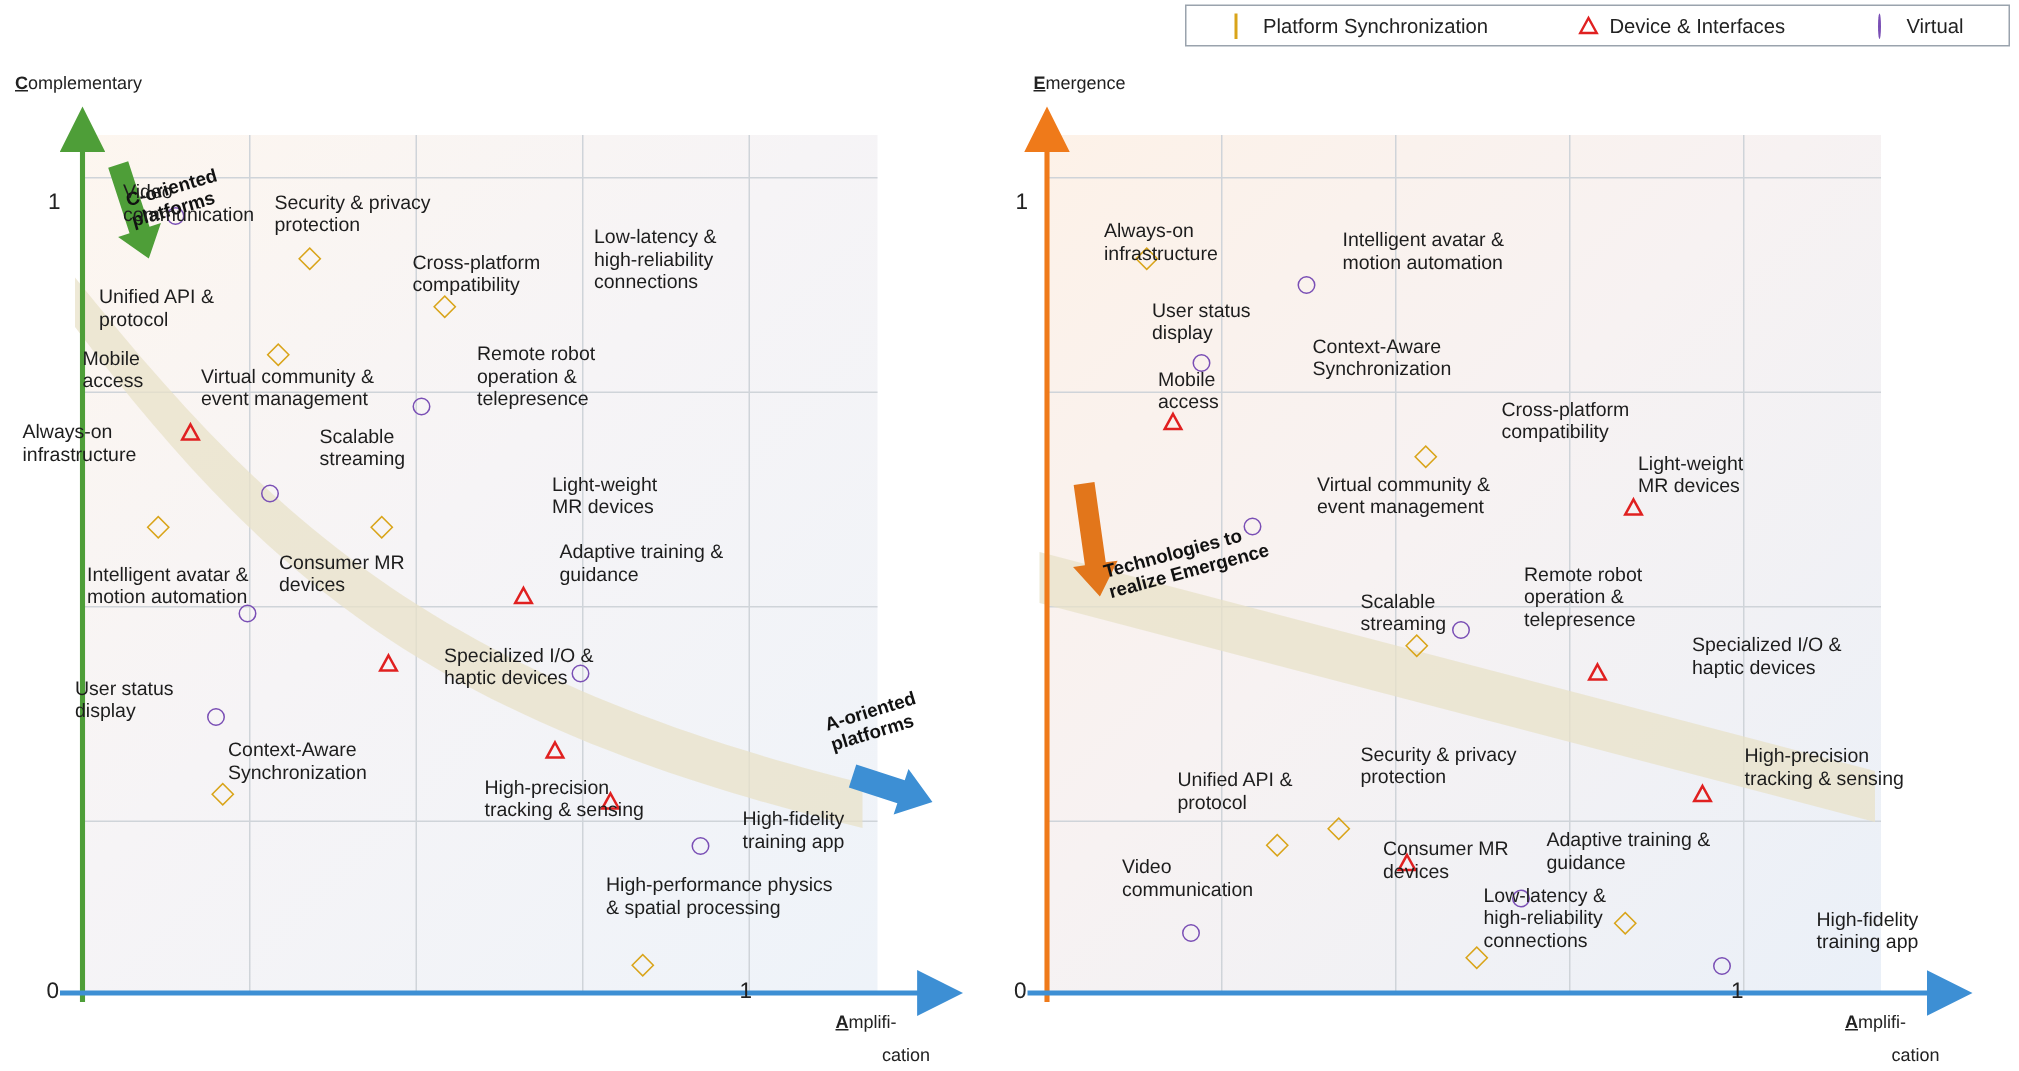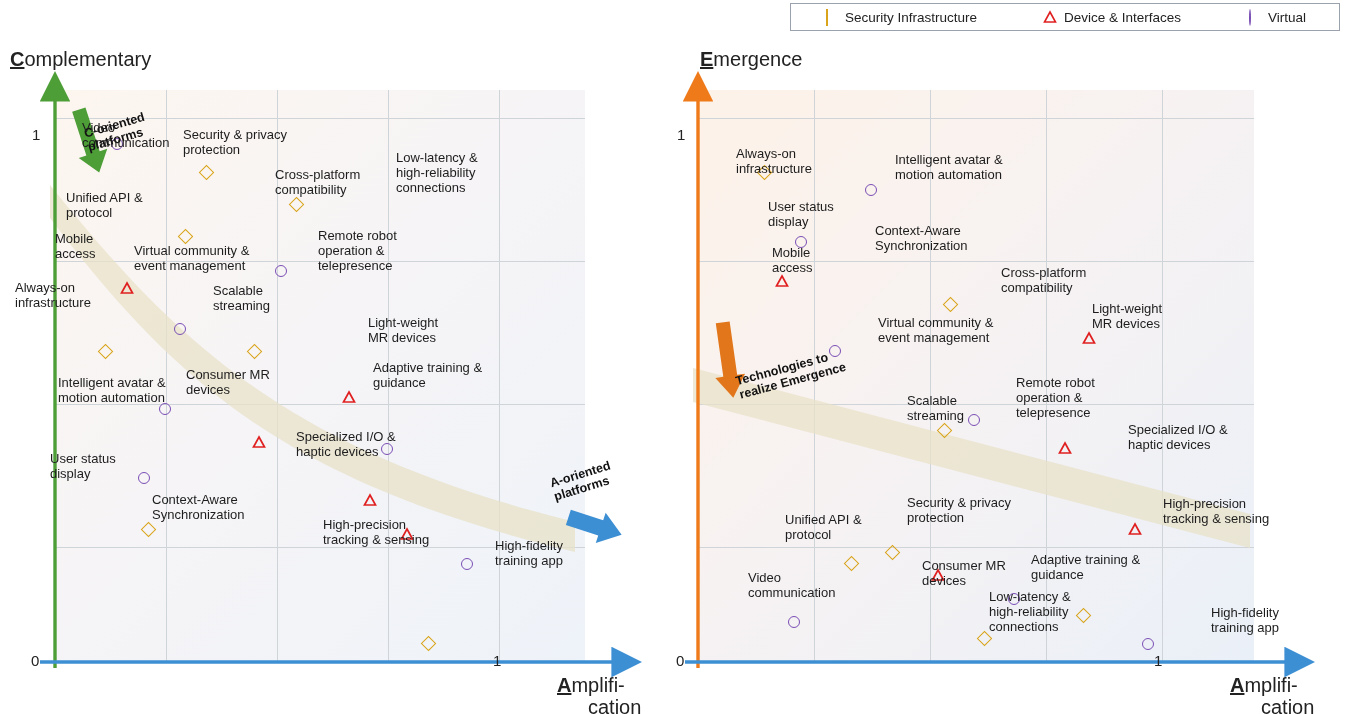--- a/index.html
+++ b/index.html
@@ -7,40 +7,40 @@
   .legend{position:absolute;left:790px;top:3px;width:550px;height:28px;border:1px solid #9aa3ad;background:#fff;display:flex;align-items:center;justify-content:space-around;box-sizing:border-box;}
   .legend .li{display:flex;align-items:center;gap:7px;font-size:13.5px;color:#222;}
   .legend .li span.lbl{white-space:nowrap;}
   .mk{width:14px;height:14px;display:inline-block;position:relative;}
   .mk-diamond{transform:rotate(45deg);width:9px;height:9px;border:1.6px solid #d9a419;margin:2px;}
   .tri-svg{display:block;}
   .mk-circle{width:10px;height:10px;border:1.7px solid #7a4fb5;border-radius:50%;margin:2px;}
   .panel{position:absolute;top:40px;height:670px;}
   .panel1{left:0;width:673px;}
   .panel2{left:673px;width:673px;}
-  .axis-title{position:absolute;font-size:20px;color:#222;}
+  .axis-title{position:absolute;font-size:12px;color:#222;}
   .grid-line{position:absolute;background:#cfd4d9;}
   .grid-line.h{height:1px;left:0;right:0;}
   .grid-line.v{width:1px;top:0;bottom:0;}
   .pt{position:absolute;width:0;height:0;}
   .pt .g{position:absolute;left:-7px;top:-7px;width:14px;height:14px;}
   .dia{width:9px;height:9px;border:1.7px solid #d9a419;transform:rotate(45deg);position:absolute;left:2px;top:2px;}
   .cir{width:10px;height:10px;border:1.8px solid #7a4fb5;border-radius:50%;position:absolute;left:2px;top:2px;}
   .lab{position:absolute;font-size:13px;line-height:15px;color:#1d1d1d;white-space:pre;}
   .axnum{position:absolute;font-size:15px;color:#222;}
   .arrowtxt{position:absolute;font-size:12.5px;font-weight:bold;color:#111;}
   svg{overflow:visible;}
 </style>
 </head>
 <body>
 
 <div class="legend">
   <div class="li">
     <span class="mk"><span class="mk-diamond"></span></span>
-    <span class="lbl">Security Infrastructure</span>
+    <span class="lbl">Platform Synchronization</span>
   </div>
   <div class="li">
     <span class="mk">
       <svg class="tri-svg" width="14" height="14" viewBox="0 0 14 14">
           <polygon points="7,2 12.5,12 1.5,12" fill="none" stroke="#e02020" stroke-width="1.6"></polygon>
         </svg>
     </span>
     <span class="lbl">Device &amp; Interfaces</span>
   </div>
   <div class="li">
@@ -235,25 +235,27 @@
   <div class="lab" style="left:50px;top:411px;">User status
 display</div>
   <div class="lab" style="left:296px;top:389px;">Specialized I/O &amp;
 haptic devices</div>
   <div class="lab" style="left:152px;top:452px;">Context-Aware
 Synchronization</div>
   <div class="lab" style="left:323px;top:477px;">High-precision
 tracking &amp; sensing</div>
   <div class="lab" style="left:495px;top:498px;">High-fidelity
 training app</div>
+  <div class="lab" style="left:404px;top:542px;">High-performance physics
+&amp; spatial processing</div>
 </div>
 
 <div class="panel panel2">
 
-  <div class="axis-title" style="left:27px;top:8px;">
+  <div class="axis-title" style="left:16px;top:8px;">
     <span style="text-decoration:underline;font-weight:bold;">E</span><span>mergence</span>
   </div>
 
   <div style="position:absolute;left:25px;top:50px;width:556px;height:572px;">
     <div style="position:absolute;inset:0;background:linear-gradient(135deg,#fdf2e8 0%,#f7f2f2 45%,#eaf0f8 100%);"></div>
     <div class="grid-line h" style="top:28px;"></div>
     <div class="grid-line h" style="top:171px;"></div>
     <div class="grid-line h" style="top:314px;"></div>
     <div class="grid-line h" style="top:457px;"></div>
     <div class="grid-line v" style="left:116px;"></div>

